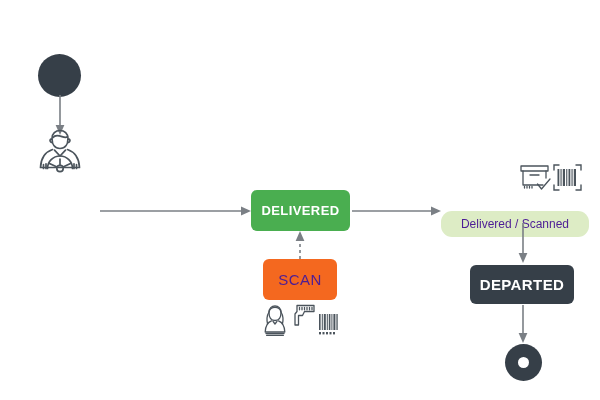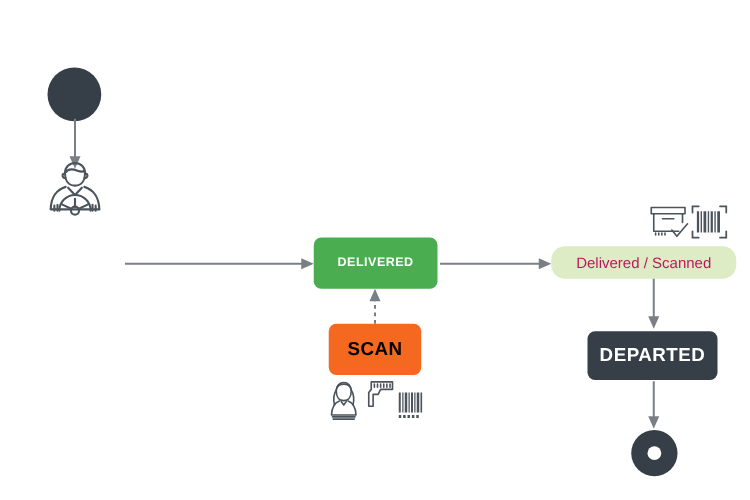--- a/index.html
+++ b/index.html
@@ -31,40 +31,41 @@
   }
   .node-dark {
     background: #363f48;
     color: #ffffff;
     font-size: 15px;
     font-weight: bold;
   }
   .node-green {
     background: #4aae50;
     color: #ffffff;
-    font-size: 10px;
+    font-size: 13px;
     font-weight: bold;
   }
   .node-orange {
     background: #f4681f;
-    color: #000000;
+    color: #4c1d95;
     font-size: 15px;
-    font-weight: bold;
+    font-weight: normal;
   }
   .pill {
     position: absolute;
     display: flex;
     align-items: center;
     justify-content: center;
     box-sizing: border-box;
     background: #ddecc5;
-    color: #be185d;
+    color: #4c1d95;
     font-size: 12px;
     border-radius: 11px;
     white-space: nowrap;
+    margin-top: 14px;
   }
 
   
   .start-node {
     position: absolute;
     border-radius: 50%;
     background: #363f48;
   }
   .end-node {
     position: absolute;

